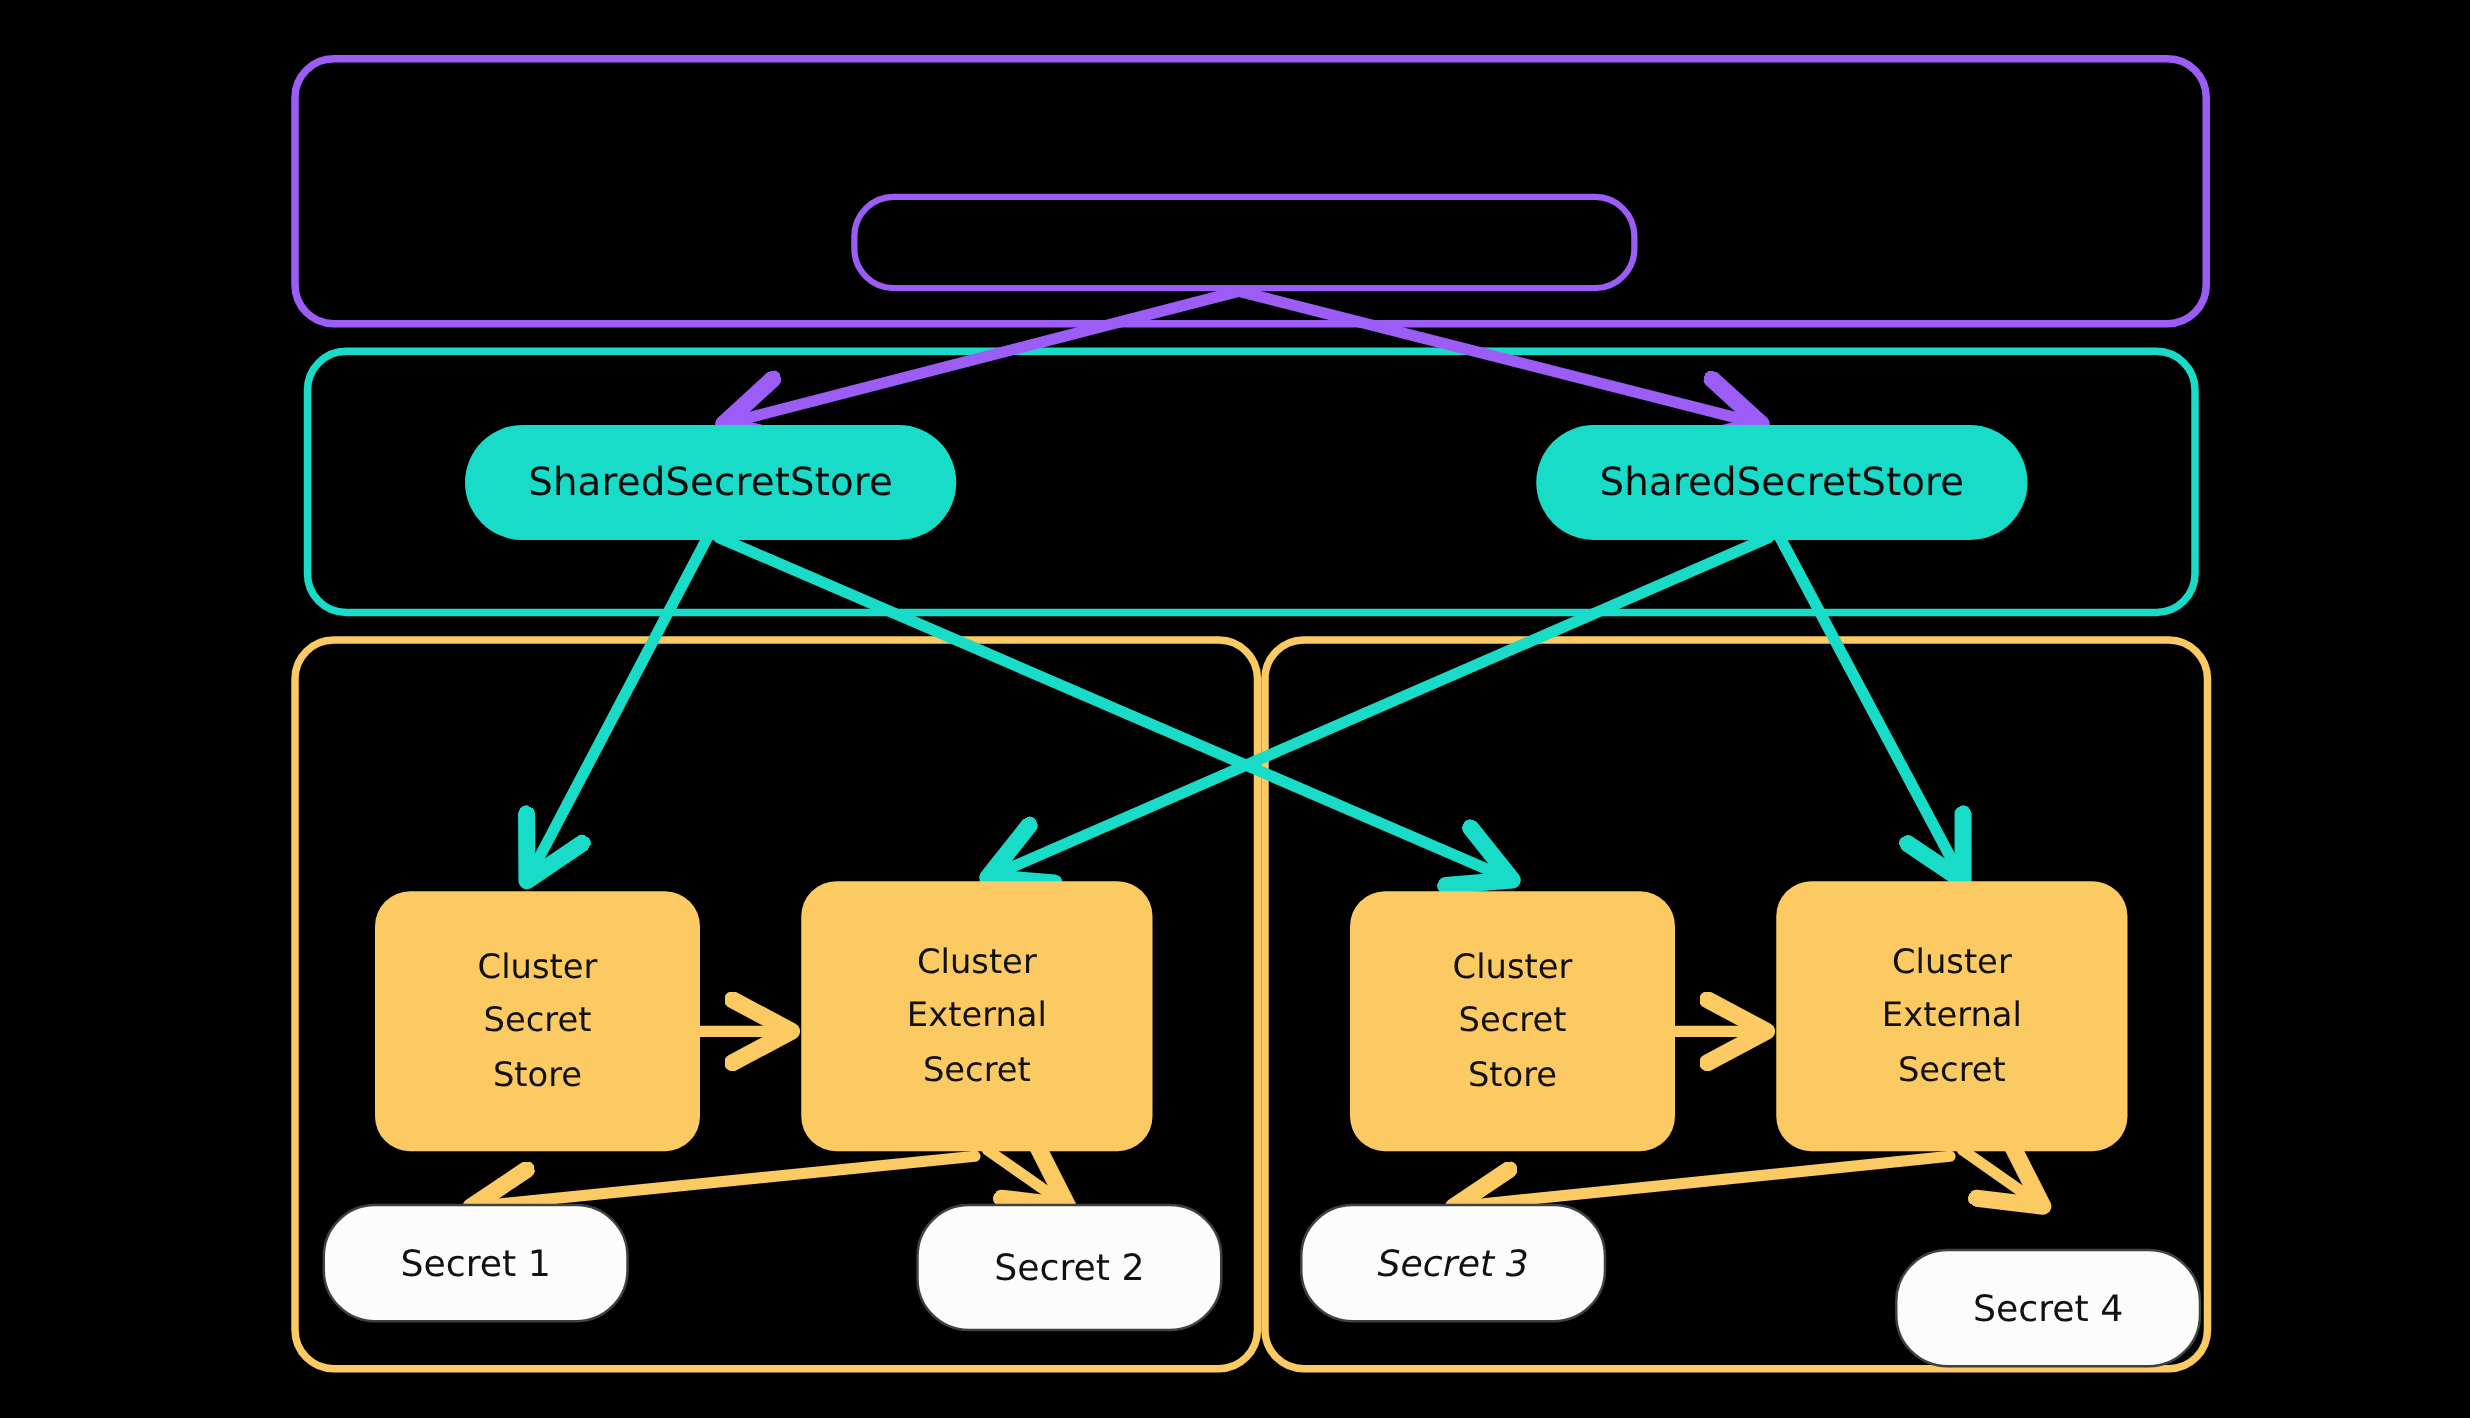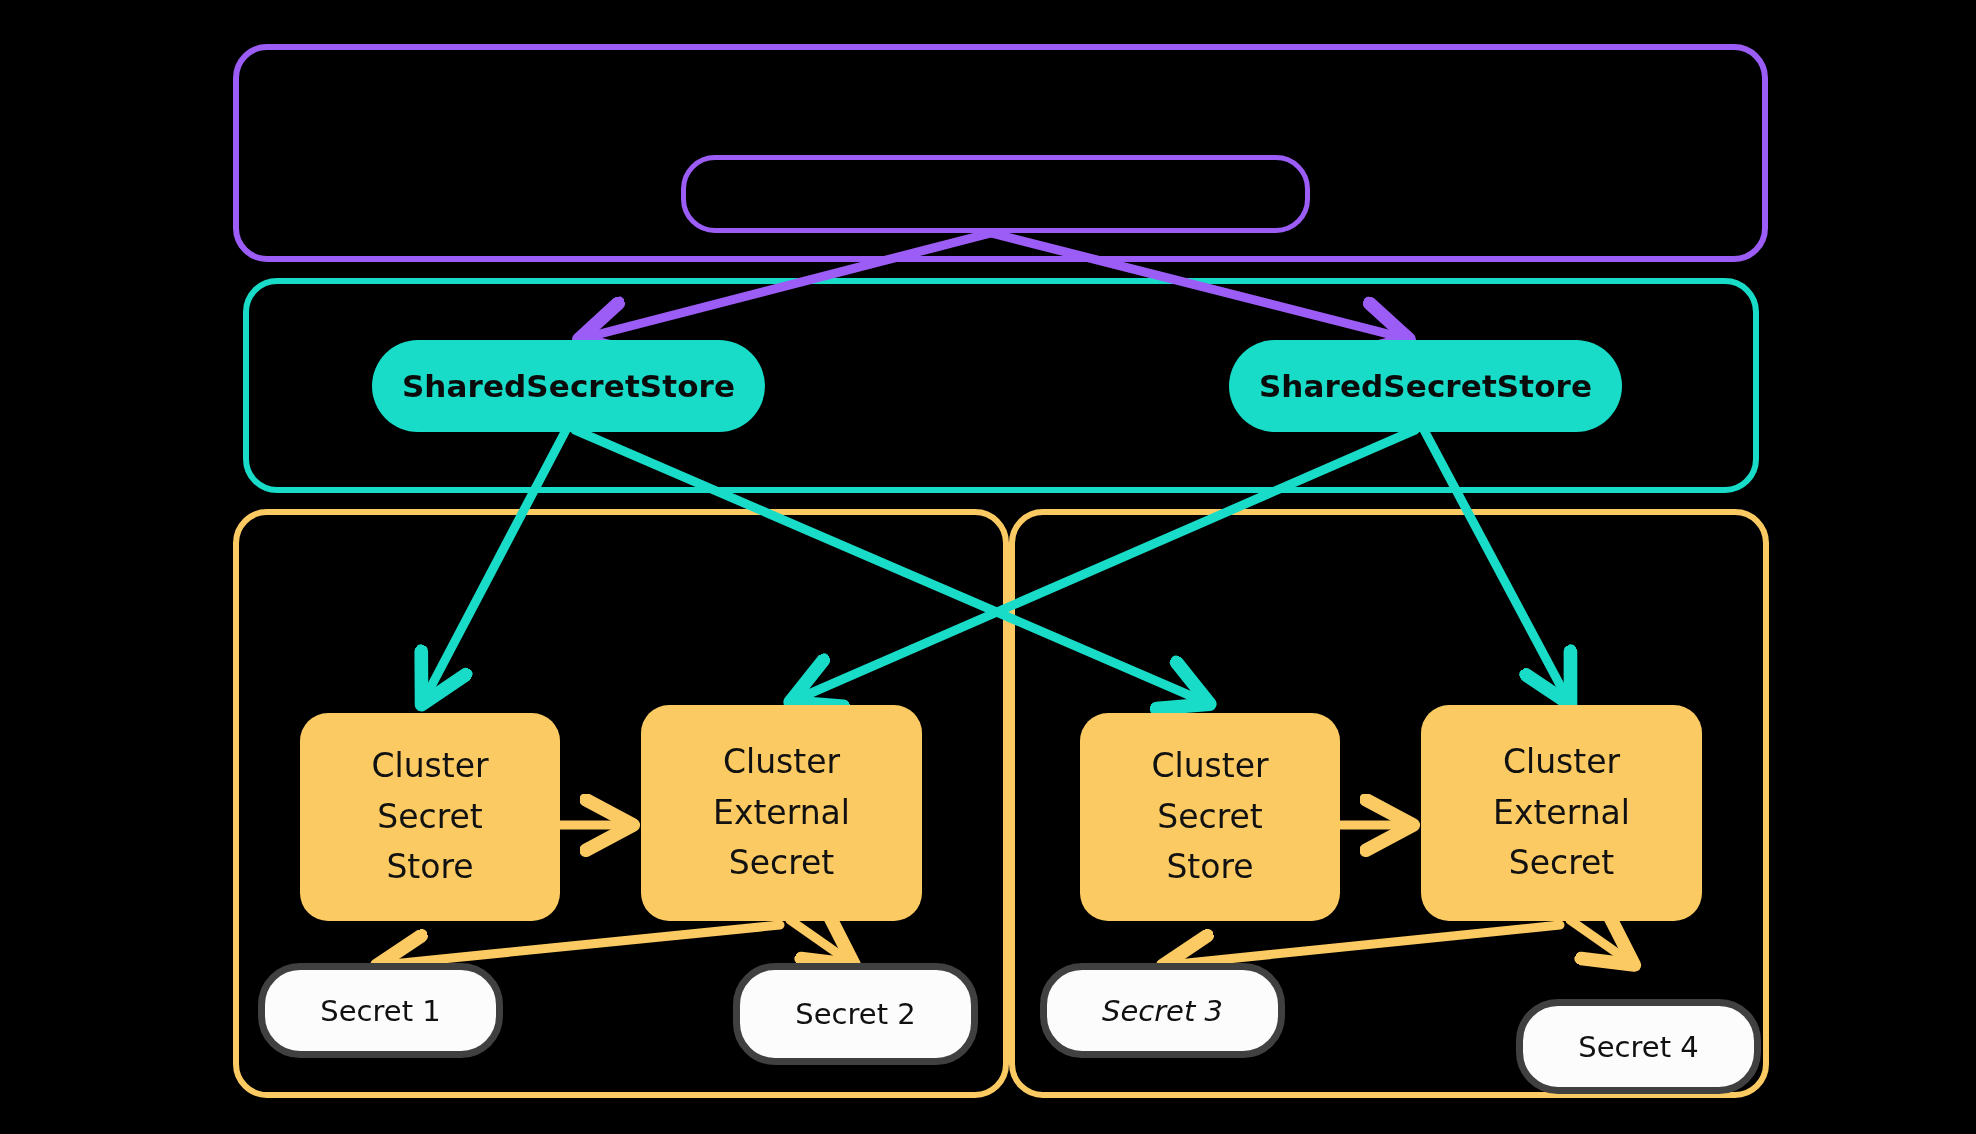--- a/index.html
+++ b/index.html
@@ -20,33 +20,33 @@
   .c-orange{border:6px solid #FBCA62;border-radius:34px;}
 
   
   .pill-purple-empty{
     border:5px solid #9B5DF5;border-radius:34px;background:transparent;
   }
 
   
   .pill-teal{
     background:#18DCC8;border-radius:46px;
-    color:#0b0b0b;font-size:31px;font-weight:700;letter-spacing:.1px;
+    color:#0b0b0b;font-size:31px;font-weight:400;letter-spacing:.1px;
   }
 
   
   .box-orange{
     background:#FBCA62;border-radius:28px;
-    color:#111;font-size:33px;line-height:1.30;font-weight:400;
+    color:#111;font-size:27px;line-height:1.30;font-weight:400;
   }
   .box-orange .lines{display:flex;flex-direction:column;gap:8px;}
 
   
   .pill-secret{
-    background:#FCFCFC;border:7px solid #404040;border-radius:42px;
+    background:#FCFCFC;border:2px solid #404040;border-radius:42px;
     color:#111;font-size:29px;font-weight:400;
   }
 </style>
 </head>
 <body>
 
 <div id="stage">
 
   <div class="container c-purple" style="left:233px;top:44px;width:1535px;height:218px;"></div>
 

